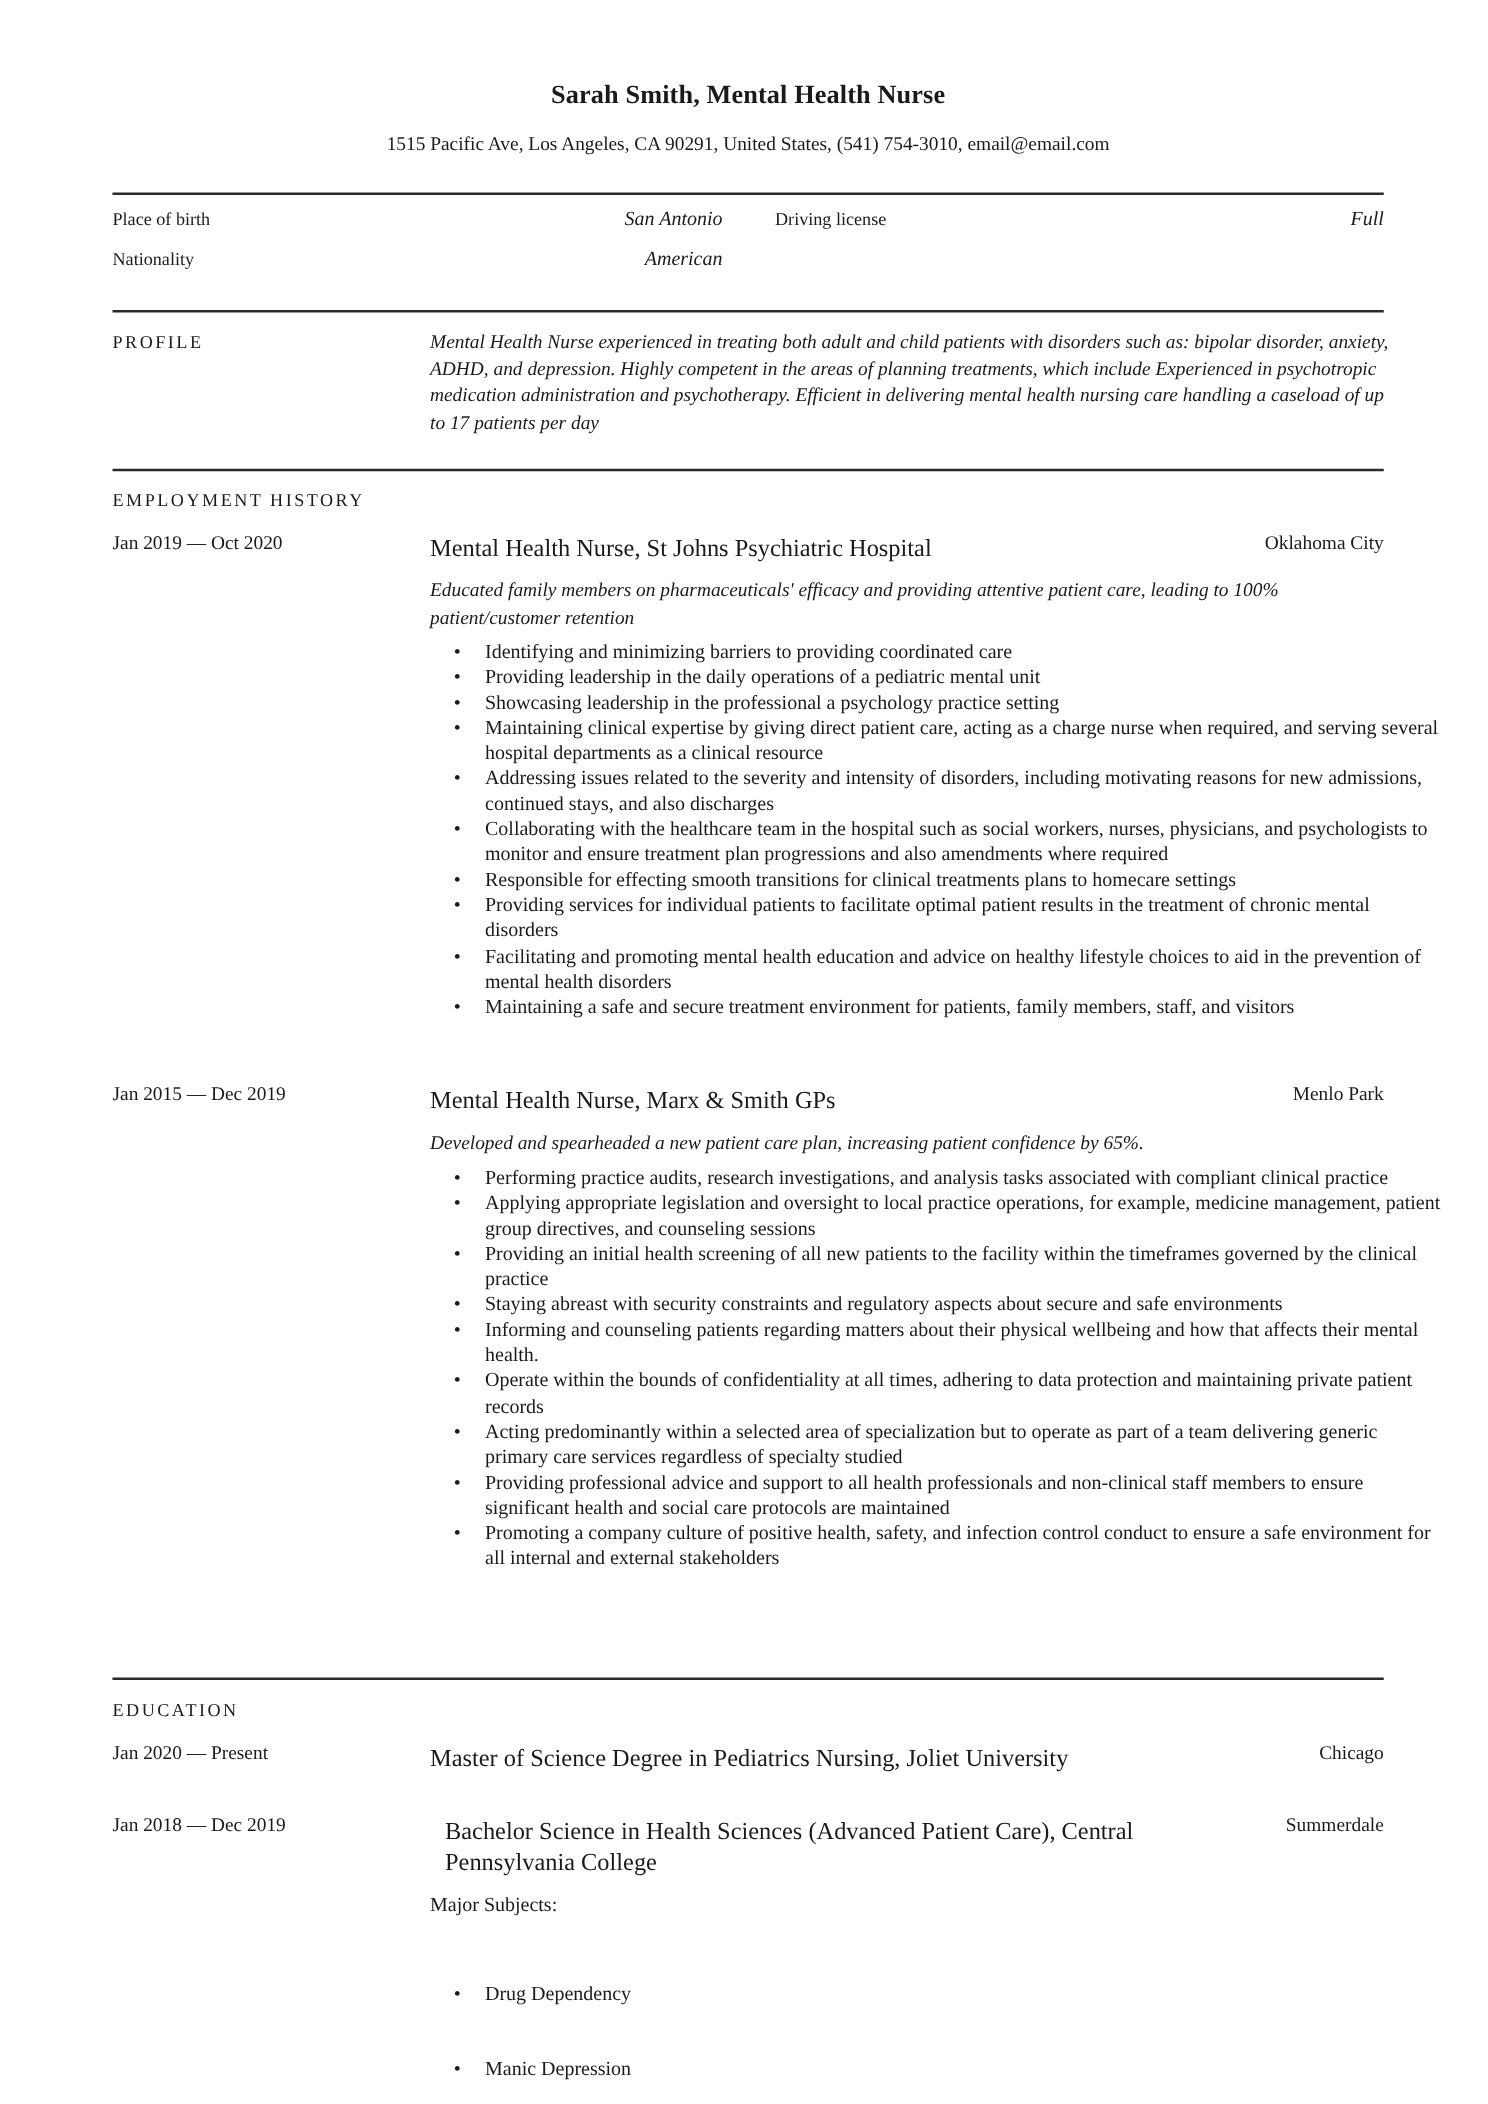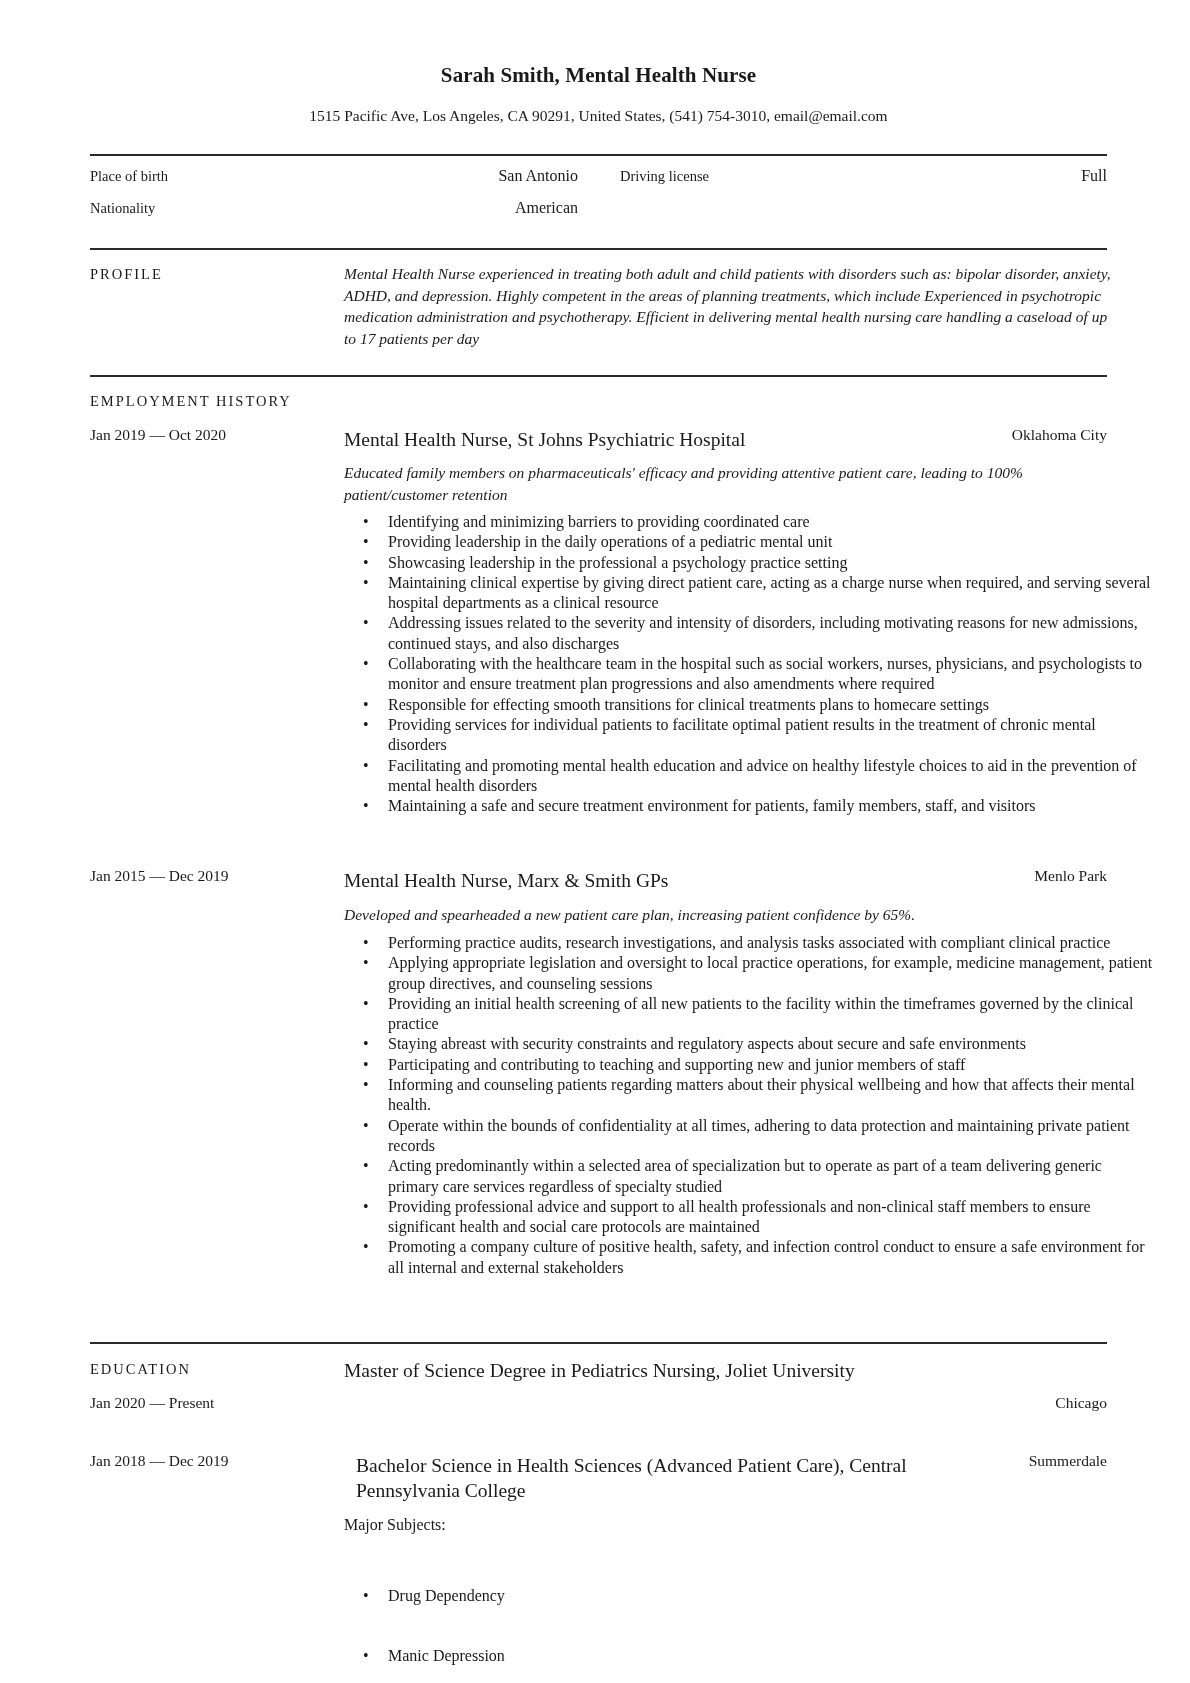--- a/index.html
+++ b/index.html
@@ -9,21 +9,21 @@
       color: #1a1a1a;
     }
     .page { position: absolute; left: 90px; top: 0; width: 1017px; }
     .name { position: absolute; left: 0; width: 1017px; top: 63px; font-size: 21px; font-weight: bold; text-align: center; letter-spacing: 0.1px; }
     .contact { position: absolute; left: 0; width: 1017px; top: 107px; font-size: 15.5px; text-align: center; }
     .rule { position: absolute; left: 0; width: 1017px; height: 0; border-top: 2px solid #2a2a2a; }
 
     .details { position: absolute; top: 168px; left: 0; width: 1017px; font-size: 14.5px; }
     .drow { position: absolute; height: 20px; }
     .dlabel { position: absolute; left: 0; white-space: nowrap; }
-    .dvalue { position: absolute; text-align: center; white-space: nowrap; font-size: 16px; }
+    .dvalue { position: absolute; text-align: center; white-space: nowrap; font-size: 16px; font-style: italic; }
 
     .section-title { position: absolute; left: 0; font-size: 14.5px; letter-spacing: 2px; text-transform: uppercase; white-space: nowrap; }
 
     .profile-text { position: absolute; left: 254px; top: 263px; width: 768px; font-style: italic; font-size: 15.5px; line-height: 21.5px; }
 
     .entry-date { position: absolute; left: 0; font-size: 15.5px; white-space: nowrap; }
     .entry-title { position: absolute; left: 254px; font-size: 19.5px; white-space: nowrap; line-height: 25px; }
     .entry-title.wrap { white-space: normal; width: 560px; }
     .entry-loc { position: absolute; right: 0; font-size: 15.5px; white-space: nowrap; text-align: right; }
     .entry-summary { position: absolute; left: 254px; width: 768px; font-style: italic; font-size: 15.5px; line-height: 21.5px; }
@@ -88,36 +88,35 @@
   <div>
     <div class="entry-date" style="top:867px;">Jan 2015 — Dec 2019</div>
     <div class="entry-title" style="top:868px;">Mental Health Nurse, Marx &amp; Smith GPs</div>
     <div class="entry-loc" style="top:867px;">Menlo Park</div>
     <div class="entry-summary" style="top:904px;">Developed and spearheaded a new patient care plan, increasing patient confidence by 65%.</div>
     <ul class="bullets" style="top:933px;">
       <li>Performing practice audits, research investigations, and analysis tasks associated with compliant clinical practice</li>
       <li>Applying appropriate legislation and oversight to local practice operations, for example, medicine management, patient group directives, and counseling sessions</li>
       <li>Providing an initial health screening of all new patients to the facility within the timeframes governed by the clinical practice</li>
       <li>Staying abreast with security constraints and regulatory aspects about secure and safe environments</li>
-      <li>Participating and contributing to teaching and supporting new and junior members of staff</li>
       <li>Informing and counseling patients regarding matters about their physical wellbeing and how that affects their mental health.</li>
       <li>Operate within the bounds of confidentiality at all times, adhering to data protection and maintaining private patient records</li>
       <li>Acting predominantly within a selected area of specialization but to operate as part of a team delivering generic primary care services regardless of specialty studied</li>
       <li>Providing professional advice and support to all health professionals and non-clinical staff members to ensure significant health and social care protocols are maintained</li>
       <li>Promoting a company culture of positive health, safety, and infection control conduct to ensure a safe environment for all internal and external stakeholders</li>
     </ul>
   </div>
 
   <div class="rule" style="top:1342px;"></div>
 
   <div class="section-title" style="top:1361px;">Education</div>
 
   <div>
     <div class="entry-date" style="top:1394px;">Jan 2020 — Present</div>
-    <div class="entry-title" style="top:1358px;">Master of Science Degree in Pediatrics Nursing, Joliet University</div>
+    <div class="entry-title" style="top:1395px;">Master of Science Degree in Pediatrics Nursing, Joliet University</div>
     <div class="entry-loc" style="top:1394px;">Chicago</div>
   </div>
 
   <div>
     <div class="entry-date" style="top:1452px;">Jan 2018 — Dec 2019</div>
     <div class="entry-title wrap" style="top:1453px;margin-left:12px;">Bachelor Science in Health Sciences (Advanced Patient Care), Central Pennsylvania College</div>
     <div class="entry-loc" style="top:1452px;">Summerdale</div>
     <div class="subj-label" style="top:1516px;">Major Subjects:</div>
     <ul class="bullets" style="top:1545px; white-space: pre;">
       <li>Drug Dependency</li>

